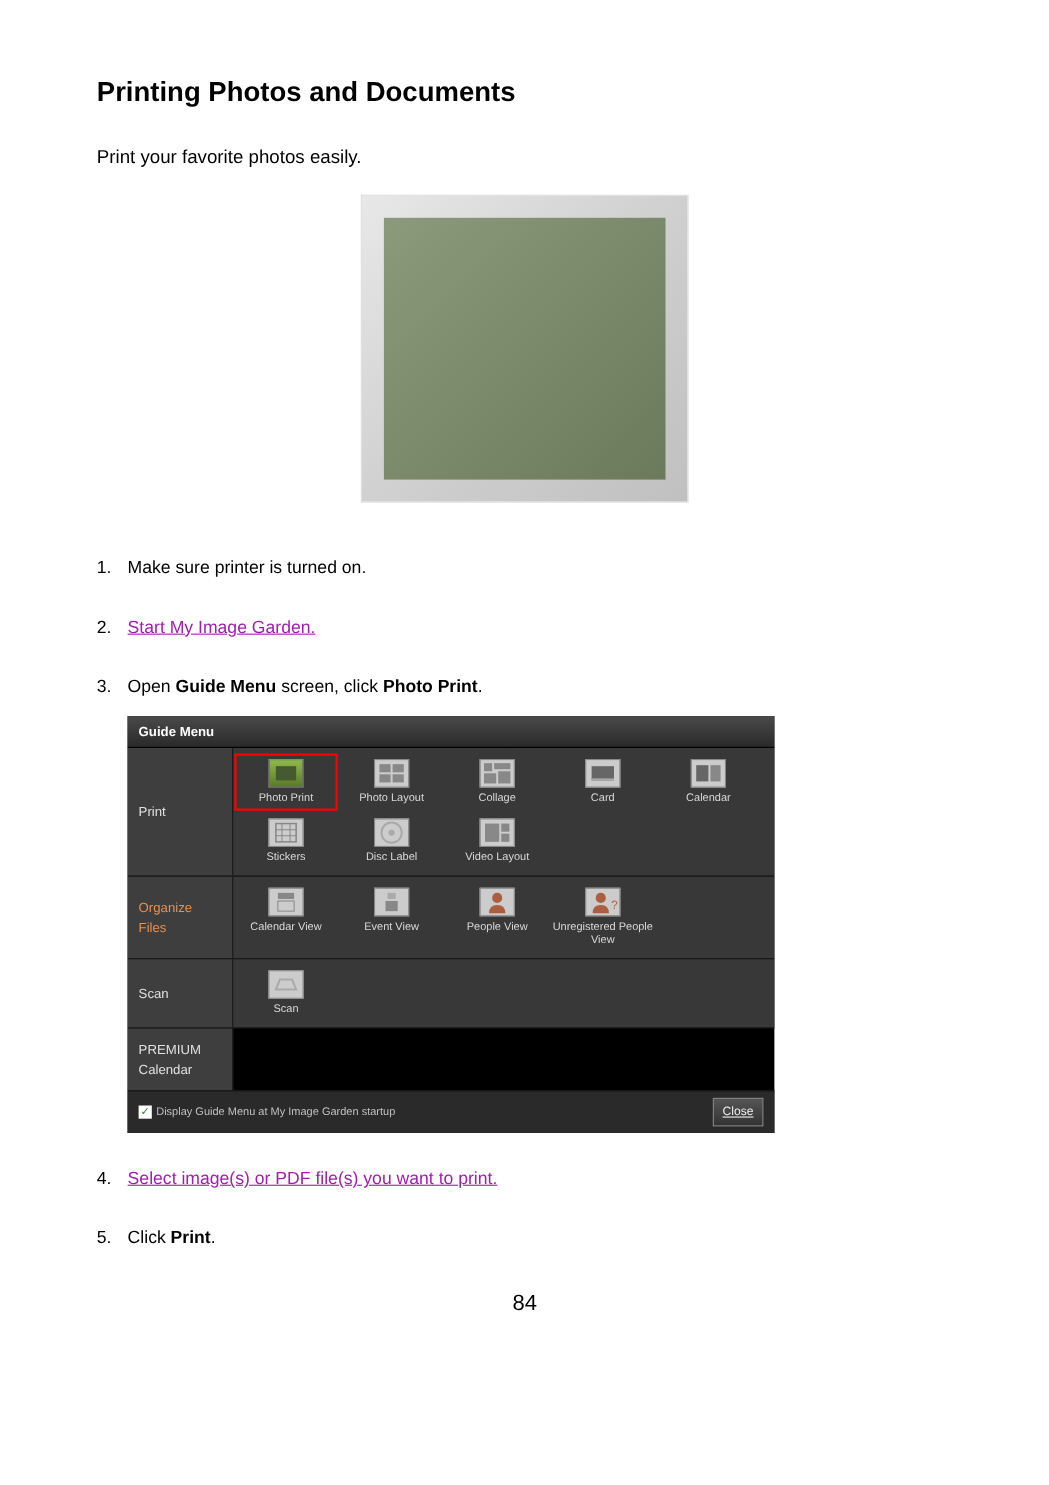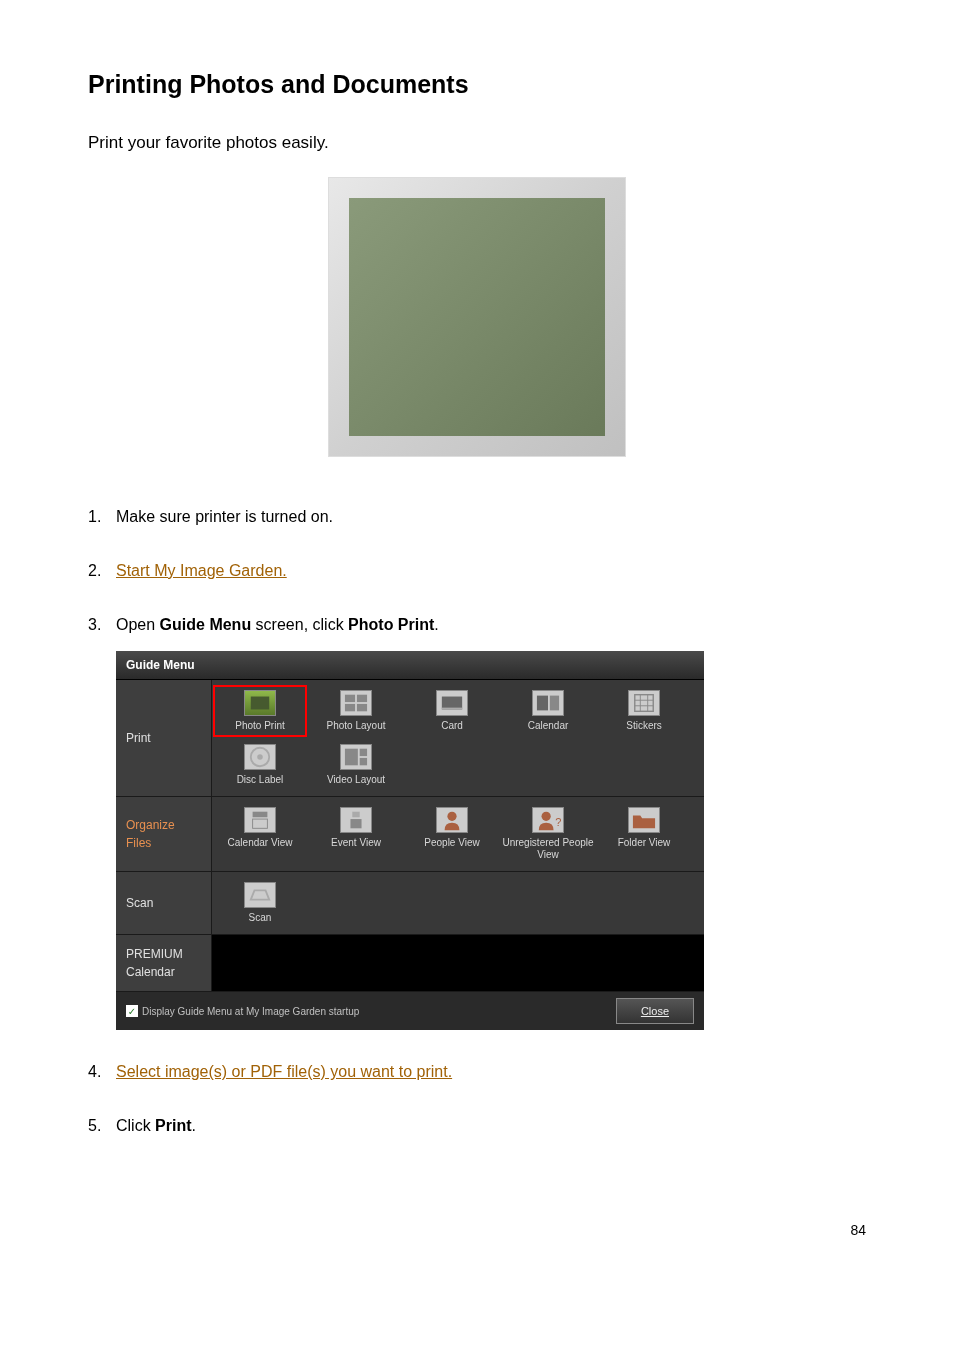--- a/index.html
+++ b/index.html
@@ -53,21 +53,21 @@
       color: #000;
       line-height: 1.5;
     }
     ol.steps > li::before {
       content: counter(step) ".";
       position: absolute;
       left: -28px;
       top: 0;
     }
     .link {
-      color: #a16207;
+      color: #a21caf;
       text-decoration: underline;
       margin-top: 48px;
     }
     .bold { font-weight: bold; }
     
     .guide-menu-ss {
       width: 588px;
       margin-top: 14px;
       background: #000;
       font-size: 11px;
@@ -150,28 +150,28 @@
       display: inline-flex;
       align-items: center;
       justify-content: center;
       font-size: 10px;
       color: #2a7a2a;
     }
     .gm-close {
       background: linear-gradient(#555,#333);
       border: 1px solid #888;
       color: #eee;
-      padding: 4px 24px;
+      padding: 4px 8px;
       font-size: 11px;
       text-decoration: underline;
     }
     .page-number {
-      text-align: right;
-      font-size: 14px;
-      margin-top: 84px;
+      text-align: center;
+      font-size: 20px;
+      margin-top: 36px;
       color: #000;
     }
   </style>
 </head>
 <body>
 
 <div class="page">
   <h1>Printing Photos and Documents</h1>
 
   <p class="intro-p">Print your favorite photos easily.</p>
@@ -207,20 +207,31 @@
               <div class="gm-item">
                 <div class="gm-icon">
                     <svg viewBox="0 0 32 26">
                       <rect x="4" y="4" width="11" height="8" fill="#888"></rect>
                       <rect x="17" y="4" width="11" height="8" fill="#888"></rect>
                       <rect x="4" y="14" width="11" height="8" fill="#888"></rect>
                       <rect x="17" y="14" width="11" height="8" fill="#888"></rect>
                     </svg>
                   </div>
                 <div>Photo Layout</div>
+              </div>
+              <div class="gm-item">
+                <div class="gm-icon">
+                    <svg viewBox="0 0 32 26">
+                      <rect x="3" y="3" width="8" height="8" fill="#888"></rect>
+                      <rect x="13" y="3" width="16" height="6" fill="#888"></rect>
+                      <rect x="3" y="13" width="12" height="10" fill="#888"></rect>
+                      <rect x="17" y="11" width="12" height="12" fill="#888"></rect>
+                    </svg>
+                  </div>
+                <div>Collage</div>
               </div>
               <div class="gm-item">
                 <div class="gm-icon">
                     <svg viewBox="0 0 32 26">
                       <rect x="5" y="6" width="22" height="14" fill="#666"></rect>
                       <rect x="5" y="18" width="22" height="2" fill="#aaa"></rect>
                     </svg>
                   </div>
                 <div>Card</div>
               </div>
@@ -300,28 +311,20 @@
               <div class="gm-item">
                 <div class="gm-icon">
                     <svg viewBox="0 0 32 26">
                       <circle cx="14" cy="9" r="5" fill="#aa6040"></circle>
                       <path d="M6 24 Q6 16 14 16 Q22 16 22 24 Z" fill="#aa6040"></path>
                       <text x="24" y="20" font-size="12" fill="#aa6040">?</text>
                     </svg>
                   </div>
                 <div>Unregistered People View</div>
               </div>
-              <div class="gm-item">
-                <div class="gm-icon">
-                    <svg viewBox="0 0 32 26">
-                      <path d="M4 8 L12 8 L14 11 L28 11 L28 22 L4 22 Z" fill="#aa6040"></path>
-                    </svg>
-                  </div>
-                <div>Folder View</div>
-              </div>
             </div>
           </div>
 
           <div class="gm-section">
             <div class="gm-section-label">Scan</div>
             <div class="gm-items">
               <div class="gm-item">
                 <div class="gm-icon">
                     <svg viewBox="0 0 32 26">
                       <path d="M6 18 L26 18 L22 8 L10 8 Z" fill="none" stroke="#aaa" stroke-width="2"></path>

